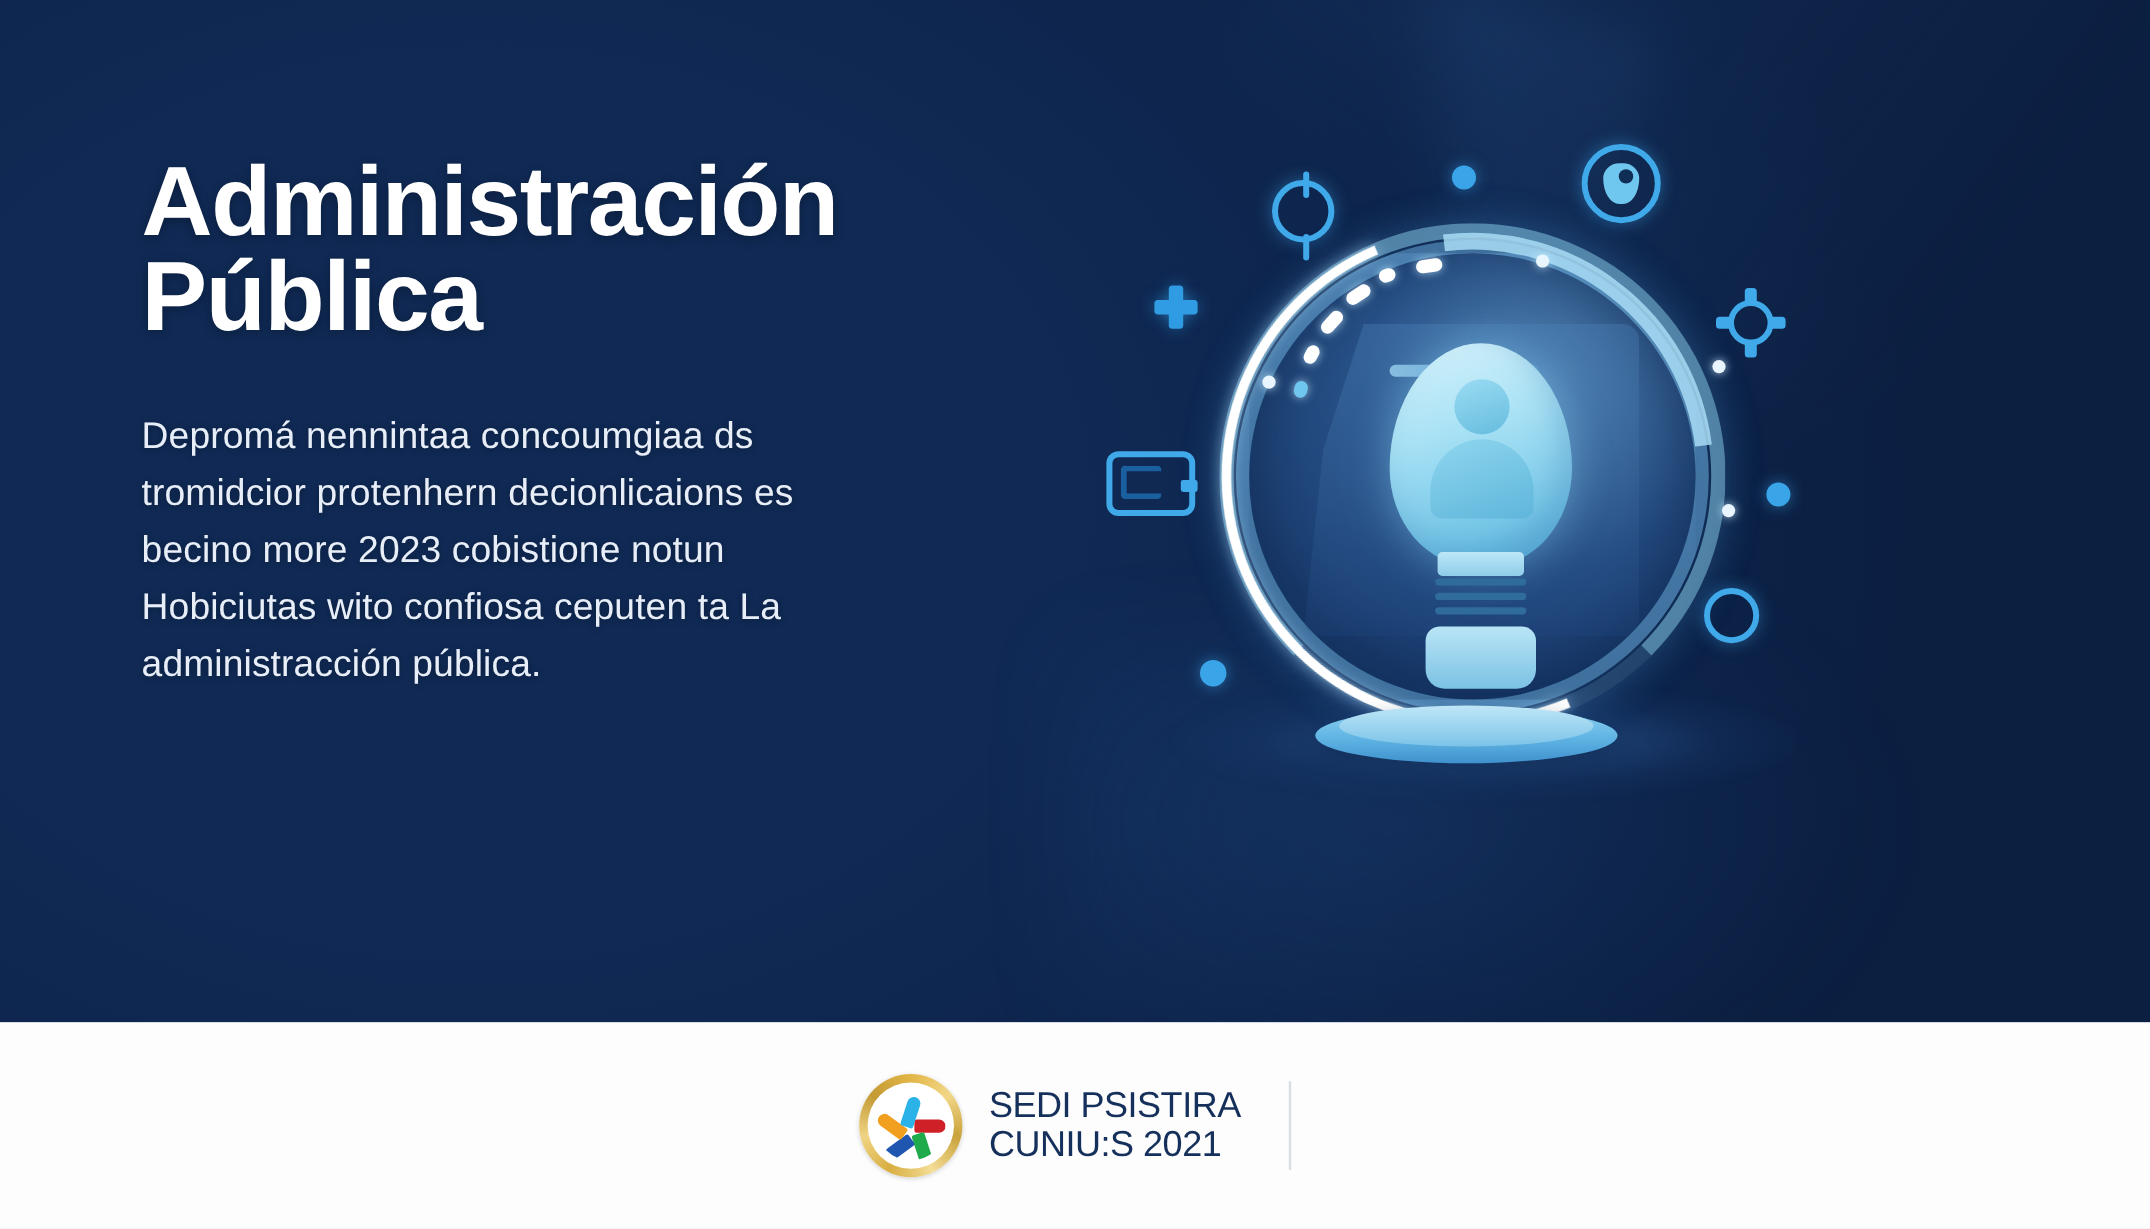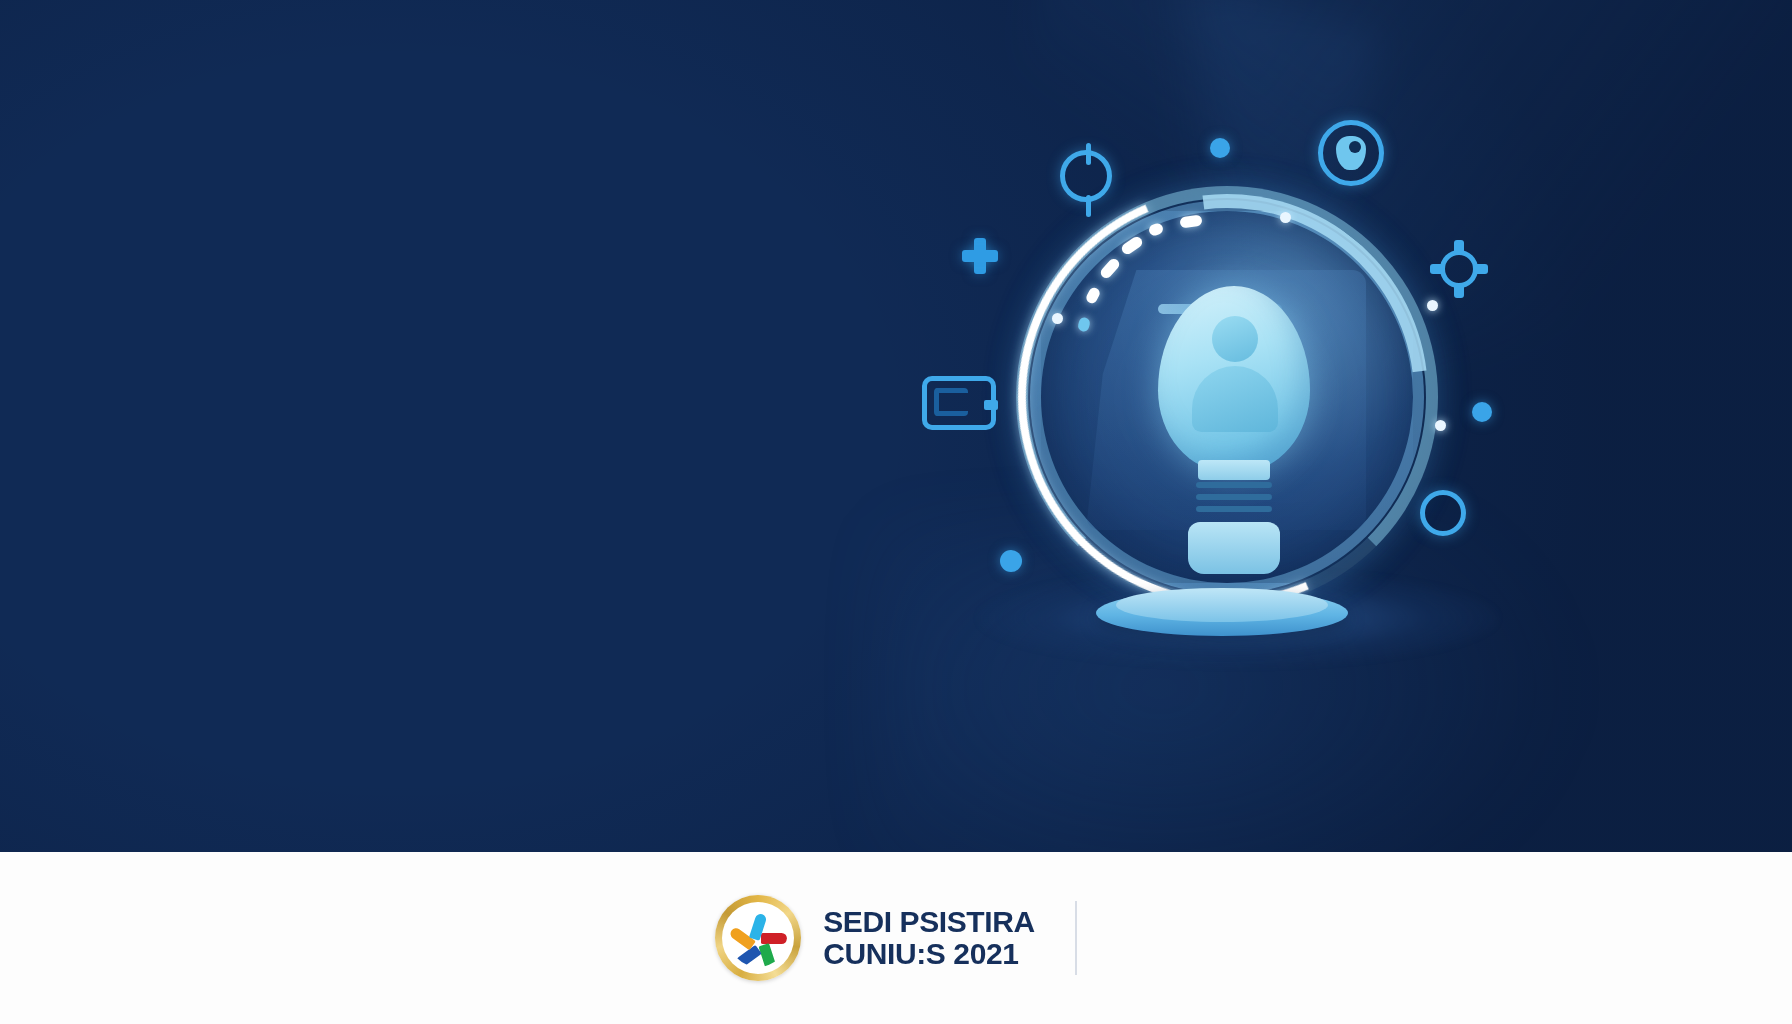--- a/index.html
+++ b/index.html
@@ -299,21 +299,21 @@
   }
   .blade {
     position:absolute;
     left:50%; top:50%;
     width:26px; height:11px;
     border-radius:3px 9px 9px 3px;
     transform-origin:0% 50%;
   }
   .lk-text {
     font-size:30px;
-    font-weight:700;
+    font-weight:400;
     line-height:1.06;
     color:#16305c;
     letter-spacing:-0.4px;
     white-space:pre-line;
   }
   .divider {
     width:2px; height:74px;
     background:#d8dde6;
   }
   .person-mark {
@@ -392,20 +392,29 @@
 <body>
 
 <div class="banner">
 
   <div class="hero">
     <div class="hero-tex1"></div>
     <div class="hero-tex2"></div>
     <div class="hero-tex3"></div>
     <div class="hero-vignette"></div>
 
+    <div class="text-col">
+      <div class="headline">Administración
+Pública</div>
+      <div class="subcopy">Depromá nennintaa concoumgiaa ds
+tromidcior protenhern decionlicaions es
+becino more 2023 cobistione notun
+Hobiciutas wito confiosa ceputen ta La
+administracción pública.</div>
+    </div>
 
     <div class="illus">
 
       <div class="orb-shadow"></div>
 
       <div class="orb"></div>
       <div class="orb-inner-panel"></div>
       <div class="orb-bar"></div>
       <div class="orb-ring-outer"></div>
       <div class="orb-ring-top"></div>

